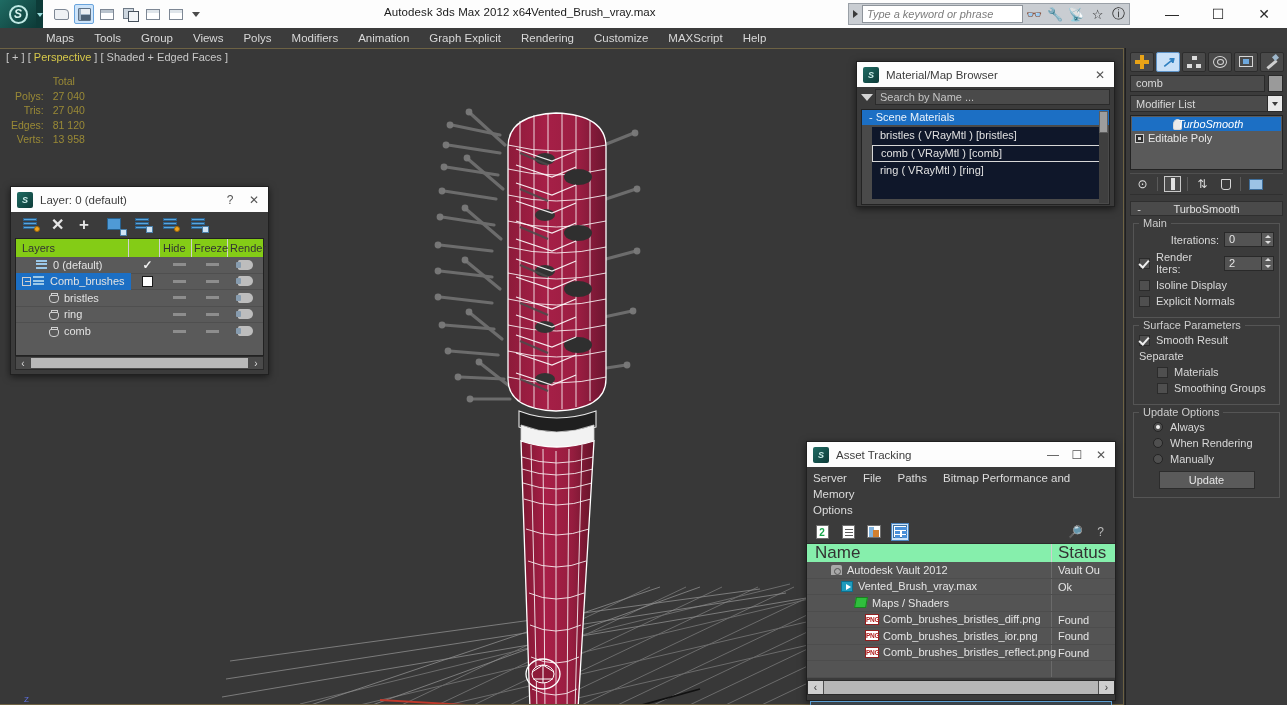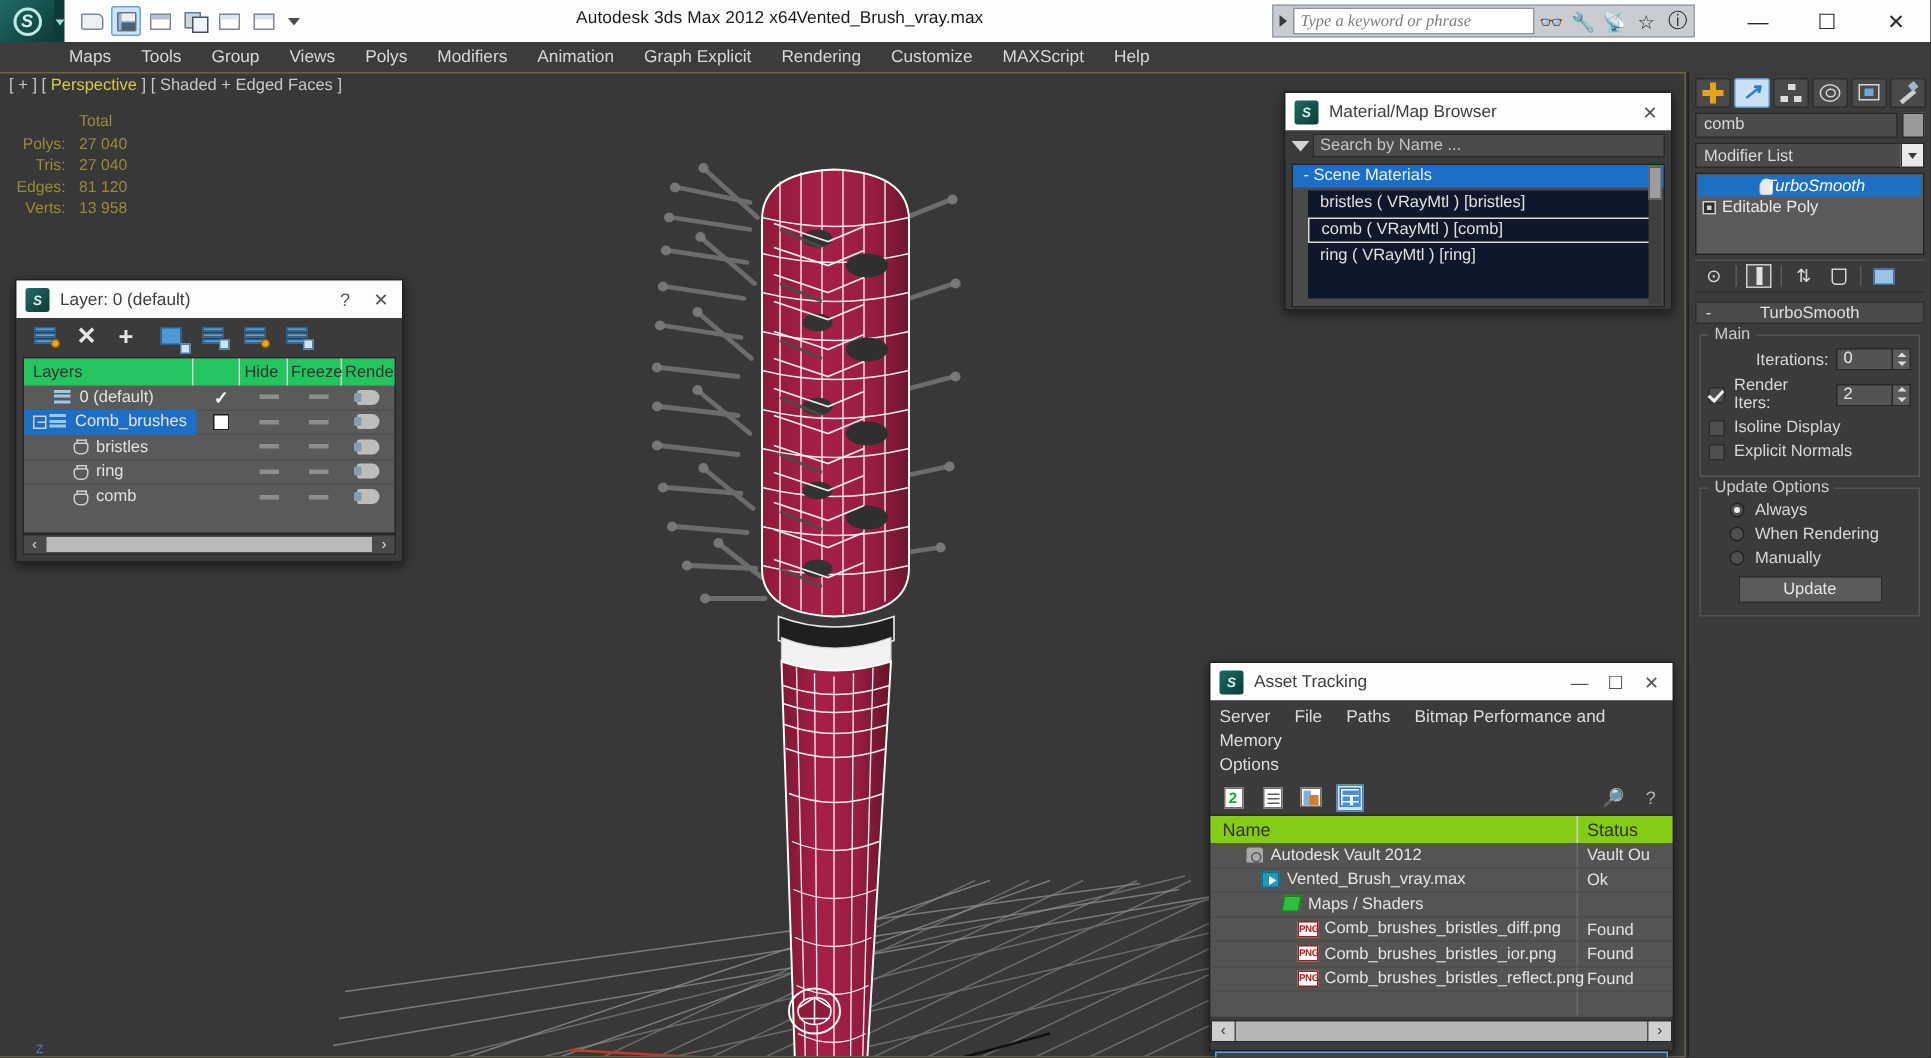--- a/index.html
+++ b/index.html
@@ -30,21 +30,21 @@
   .ic-cp{width:14px;height:12px;position:relative;}
   .ic-cp:before{content:"";position:absolute;left:0;top:0;width:9px;height:9px;border:1.4px solid #6f7a86;background:#cdd6df;}
   .ic-cp:after{content:"";position:absolute;left:5px;top:3px;width:9px;height:9px;border:1.4px solid #46515d;background:#f2f5f8;}
   .qcaret{width:13px;height:20px;display:flex;align-items:center;justify-content:center;}
   .qcaret:after{content:"";border-left:4px solid transparent;border-right:4px solid transparent;border-top:5px solid #4b4b4b;}
   #apptitle{position:absolute;left:384px;top:6px;color:#1a1a1a;font-size:11.5px;letter-spacing:.1px;}
   #filetitle{position:absolute;left:531px;top:6px;color:#1a1a1a;font-size:11.5px;}
   #searchwrap{position:absolute;left:848px;top:3px;width:282px;height:22px;background:#c9cdd2;border:1px solid #9aa0a7;display:flex;align-items:center;}
   .sarrow{width:12px;height:20px;display:flex;align-items:center;justify-content:center;}
   .sarrow:after{content:"";border-top:4px solid transparent;border-bottom:4px solid transparent;border-left:5px solid #3a3a3a;}
-  #searchinput{flex:1;height:18px;background:#fff;border:1px solid #8e949b;margin:0 1px;padding:0 4px;font-size:11px;font-style:italic;color:#7c7c7c;font-family:Liberation Serif, serif;line-height:16px;}
+  #searchinput{flex:1;height:18px;background:#fff;border:1px solid #8e949b;margin:0 1px;padding:0 4px;font-size:11px;font-style:italic;color:#7c7c7c;font-family:Liberation Sans, sans-serif;line-height:16px;}
   .tbicon{width:21px;height:20px;display:flex;align-items:center;justify-content:center;color:#2b2b2b;font-size:13px;}
   .wbtn{width:46px;height:28px;display:flex;align-items:center;justify-content:center;color:#2b2b2b;font-size:14px;}
   #winbtns{position:absolute;right:0;top:0;display:flex;}
 
   
   #menubar{position:absolute;left:0;top:28px;width:1287px;height:20px;background:#3c3c3c;display:flex;align-items:center;}
   #menubar .mgap{width:36px;}
   .mitem{padding:0 10px;line-height:20px;color:#d8d8d8;font-size:11.5px;}
 
   
@@ -78,21 +78,21 @@
   .lay-stack i{position:absolute;left:0;width:14px;height:3px;background:#5aa6dd;border:1px solid #2c628d;}
   .lay-stack i:nth-child(1){top:0;}
   .lay-stack i:nth-child(2){top:4px;}
   .lay-stack i:nth-child(3){top:8px;}
   .dot-or{position:absolute;right:-2px;bottom:-2px;width:6px;height:6px;border-radius:50%;background:#f0a523;border:1px solid #a06a05;}
   .dot-cur{position:absolute;right:-3px;bottom:-3px;width:7px;height:7px;background:#cfe4f5;border:1px solid #4b7fa8;transform:rotate(0deg);}
   .lx{color:#e6e6e6;font-size:16px;font-weight:bold;line-height:13px;}
   .lp{color:#e6e6e6;font-size:17px;font-weight:bold;line-height:13px;}
   .lsq{width:14px;height:12px;background:#4f9ad6;border:1px solid #27618f;}
   #layerGrid{margin:0 4px;background:#5a5a5a;border:1px solid #222;height:118px;position:relative;}
-  .lgHead{display:flex;height:18px;background:#22c55e;color:#333;font-size:11px;}
+  .lgHead{display:flex;height:18px;background:#84cc16;color:#333;font-size:11px;}
   .lgHead .c{line-height:18px;padding-left:6px;border-right:1px solid #d0d0d0;}
   .lgrow{display:flex;height:16.5px;align-items:center;font-size:11px;color:#e2e2e2;border-bottom:1px solid #4f4f4f;}
   .lgrow.sel .namecell{background:#1c6fc4;}
   .namecell{width:120px;display:flex;align-items:center;padding-left:6px;height:16.5px;}
   .chkcell{width:33px;display:flex;align-items:center;justify-content:center;}
   .hfcell{width:34px;display:flex;align-items:center;justify-content:center;}
   .rdcell{width:36px;display:flex;align-items:center;justify-content:center;}
   .dash{width:13px;height:3px;background:#8d8d8d;}
   .teapot{width:11px;height:9px;position:relative;margin-right:5px;}
   .teapot:before{content:"";position:absolute;left:1px;top:2px;width:8px;height:6px;border:1.2px solid #cfcfcf;border-radius:2px 2px 4px 4px;}
@@ -140,21 +140,21 @@
   .atico3:after{content:"";position:absolute;right:1px;top:4px;width:6px;height:7px;background:#d07f2f;}
   .atico4{width:14px;height:13px;background:#fff;border:1px solid #3b6fa0;position:relative;}
   .atico4 i{position:absolute;background:#4a90d9;}
   .atico4 i:nth-child(1){left:1px;top:1px;width:12px;height:3px;}
   .atico4 i:nth-child(2){left:1px;top:5px;width:5px;height:3px;}
   .atico4 i:nth-child(3){left:8px;top:5px;width:5px;height:3px;}
   .atico4 i:nth-child(4){left:1px;top:9px;width:5px;height:3px;}
   .atico4 i:nth-child(5){left:8px;top:9px;width:5px;height:3px;}
   .athelp{width:17px;height:17px;display:flex;align-items:center;justify-content:center;color:#b9b9b9;font-size:12px;}
   #assetTable{margin:0;background:#3b3b3b;}
-  .atHeadRow{display:flex;height:18px;background:#84cc16;color:#333;font-size:12px;}
+  .atHeadRow{display:flex;height:18px;background:#86efac;color:#333;font-size:17px;}
   .atHeadRow .nm{width:245px;padding-left:8px;line-height:18px;border-right:1px solid #cfcfcf;}
   .atHeadRow .st{flex:1;padding-left:6px;line-height:18px;}
   .atRow{display:flex;height:16.5px;font-size:11px;color:#e4e4e4;border-bottom:1px solid #4d4d4d;background:#545454;}
   .atRow .nm{width:245px;display:flex;align-items:center;border-right:1px solid #6a6a6a;}
   .atRow .st{flex:1;padding-left:6px;line-height:16.5px;}
   .atRow.blank{background:#545454;}
   .vaulticon{width:11px;height:10px;background:#a9a9a9;border-radius:2px 2px 0 0;margin-right:5px;position:relative;}
   .vaulticon:after{content:"";position:absolute;left:3px;top:3px;width:5px;height:5px;border-radius:50%;border:1.2px solid #555;}
   .maxicon{width:12px;height:11px;background:#1f9bbd;border:1px solid #0d6e8c;margin-right:5px;position:relative;}
   .maxicon:after{content:"";position:absolute;left:4px;top:2px;border-top:3px solid transparent;border-bottom:3px solid transparent;border-left:5px solid #fff;}
@@ -908,20 +908,38 @@
       <div class="fldrow">
         <span class="cbx"></span>
         <span>Isoline Display</span>
       </div>
       <div class="fldrow">
         <span class="cbx"></span>
         <span>Explicit Normals</span>
       </div>
     </div>
 
+    <div class="grp">
+      <div class="grpTitle">Surface Parameters</div>
+      <div class="fldrow">
+        <span class="cbx on"></span>
+        <span>Smooth Result</span>
+      </div>
+      <div class="fldrow">
+        <span>Separate</span>
+      </div>
+      <div class="fldrow indent">
+        <span class="cbx"></span>
+        <span>Materials</span>
+      </div>
+      <div class="fldrow indent">
+        <span class="cbx"></span>
+        <span>Smoothing Groups</span>
+      </div>
+    </div>
 
     <div class="grp">
       <div class="grpTitle">Update Options</div>
       <div class="fldrow" style="padding-left:14px">
         <span class="rdo on"></span>
         <span>Always</span>
       </div>
       <div class="fldrow" style="padding-left:14px">
         <span class="rdo"></span>
         <span>When Rendering</span>

